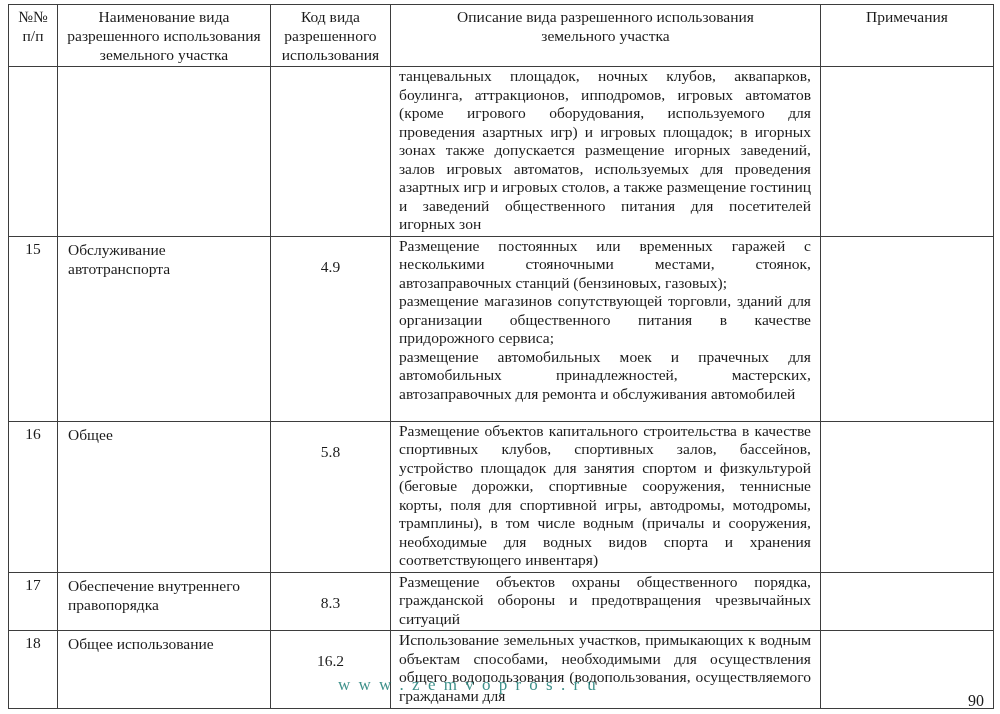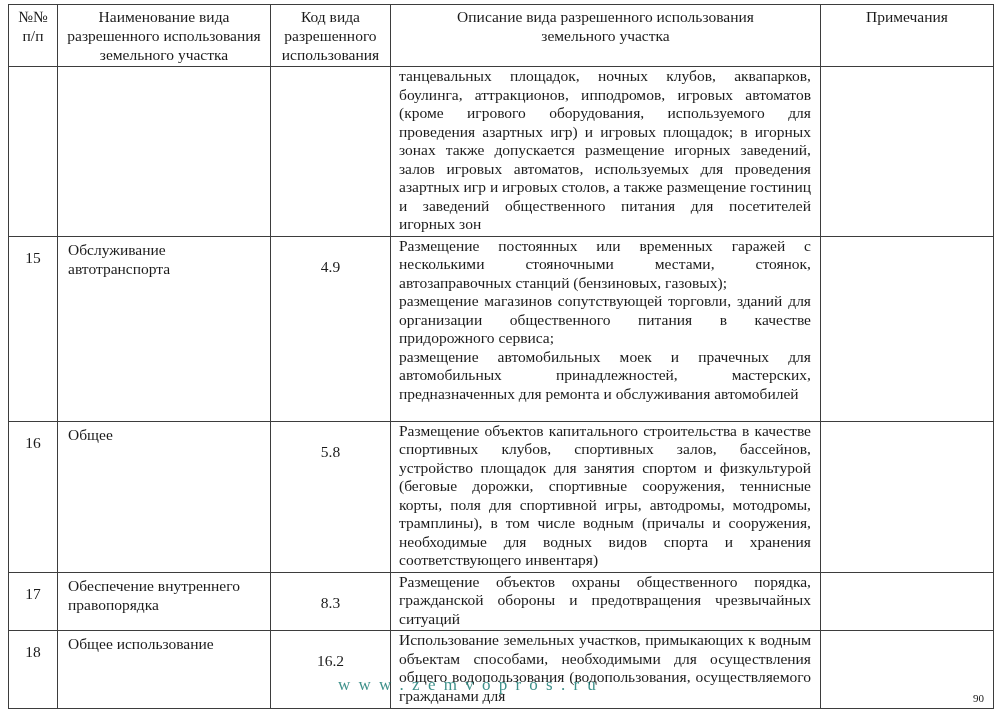--- a/index.html
+++ b/index.html
@@ -14,39 +14,39 @@
     border-collapse:collapse; table-layout:fixed;
   }
   table.doc th, table.doc td {
     border:1px solid #3d3d3d; vertical-align:top;
     font-weight:normal; font-size:15.5px;
   }
   thead th {
     text-align:center; vertical-align:middle;
     white-space:pre-line; line-height:19px; height:52px; padding:2px 4px;
   }
-  td.c-num  { text-align:center; padding-top:12px; }
+  td.c-num  { text-align:center; padding-top:3px; }
   td.c-name { padding:3px 8px 3px 10px; white-space:pre-line; line-height:19px; }
   td.c-code { text-align:center; padding-top:21px; }
   td.c-desc { padding:0 9px 2px 8px; line-height:18.5px; }
   td.c-desc p { text-align:justify; }
   td.c-notes { }
   tr.r-cont td { height:167px; }
   tr.r-15 td   { height:185px; }
   tr.r-16 td   { height:147px; }
   tr.r-17 td   { height:57px; }
   tr.r-18 td   { height:78px; }
   .clip { max-height:75px; overflow:hidden; }
   .watermark {
     position:absolute; left:338px; top:675px; z-index:3;
     font-size:17px; letter-spacing:2px; color:#0f766e; opacity:.8;
     white-space:nowrap; pointer-events:none;
   }
   .page-number {
-    position:absolute; right:16px; top:692px; font-size:11px; color:#1b1b1b;
+    position:absolute; right:16px; top:692px; font-size:16px; color:#1b1b1b;
   }
 </style>
 </head>
 <body>
 
 <div class="page">
 
   <table class="doc">
     <colgroup>
       <col style="width:49px">
@@ -81,21 +81,21 @@
         <td class="c-notes"></td>
       </tr>
       <tr class="r-15">
         <td class="c-num">15</td>
         <td class="c-name">Обслуживание
 автотранспорта</td>
         <td class="c-code">4.9</td>
         <td class="c-desc">
             <p>Размещение постоянных или временных гаражей с несколькими стояночными местами, стоянок, автозаправочных станций (бензиновых, газовых);</p>
             <p>размещение магазинов сопутствующей торговли, зданий для организации общественного питания в качестве придорожного сервиса;</p>
-            <p>размещение автомобильных моек и прачечных для автомобильных принадлежностей, мастерских, предназначенных для ремонта и обслуживания автомобилей</p>
+            <p>размещение автомобильных моек и прачечных для автомобильных принадлежностей, мастерских, автозаправочных для ремонта и обслуживания автомобилей</p>
           </td>
         <td class="c-notes"></td>
       </tr>
       <tr class="r-16">
         <td class="c-num">16</td>
         <td class="c-name">Общее</td>
         <td class="c-code">5.8</td>
         <td class="c-desc">
             <p>Размещение объектов капитального строительства в качестве спортивных клубов, спортивных залов, бассейнов, устройство площадок для занятия спортом и физкультурой (беговые дорожки, спортивные сооружения, теннисные корты, поля для спортивной игры, автодромы, мотодромы, трамплины), в том числе водным (причалы и сооружения, необходимые для водных видов спорта и хранения соответствующего инвентаря)</p>
           </td>

